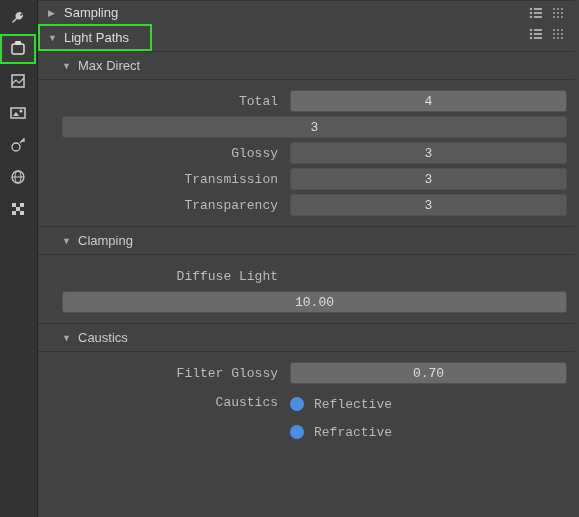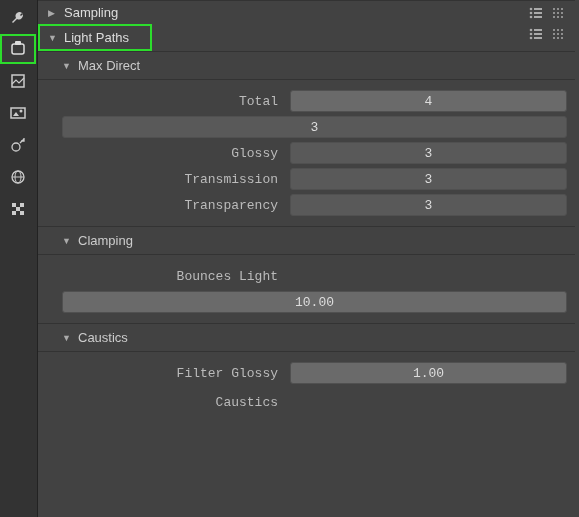--- a/index.html
+++ b/index.html
@@ -258,34 +258,44 @@
     <div class="num-input">3</div>
   </div>
 
   <div class="spacer-sm"></div>
   <div class="sub-header">
     <span class="sub-arrow">▼</span>
     <span>Clamping</span>
   </div>
 
   <div class="row">
-    <div class="label">Bounces Light</div>
+    <div class="label">Diffuse Light</div>
   </div>
   <div class="row">
     <div class="num-input bright">10.00</div>
   </div>
 
   <div class="spacer-sm"></div>
   <div class="sub-header">
     <span class="sub-arrow">▼</span>
     <span>Caustics</span>
   </div>
 
   <div class="row">
     <div class="label">Filter Glossy</div>
-    <div class="num-input bright">1.00</div>
+    <div class="num-input bright">0.70</div>
   </div>
 
   <div class="row" style="height:auto;align-items:flex-start;padding-top:6px;">
     <div class="label" style="line-height:22px">Caustics</div>
+    <div class="dotlist">
+      <div class="dotline">
+        <div class="dot"></div>
+        <span>Reflective</span>
+      </div>
+      <div class="dotline">
+        <div class="dot"></div>
+        <span>Refractive</span>
+      </div>
+    </div>
   </div>
 
 </div>
 
 </body></html>

